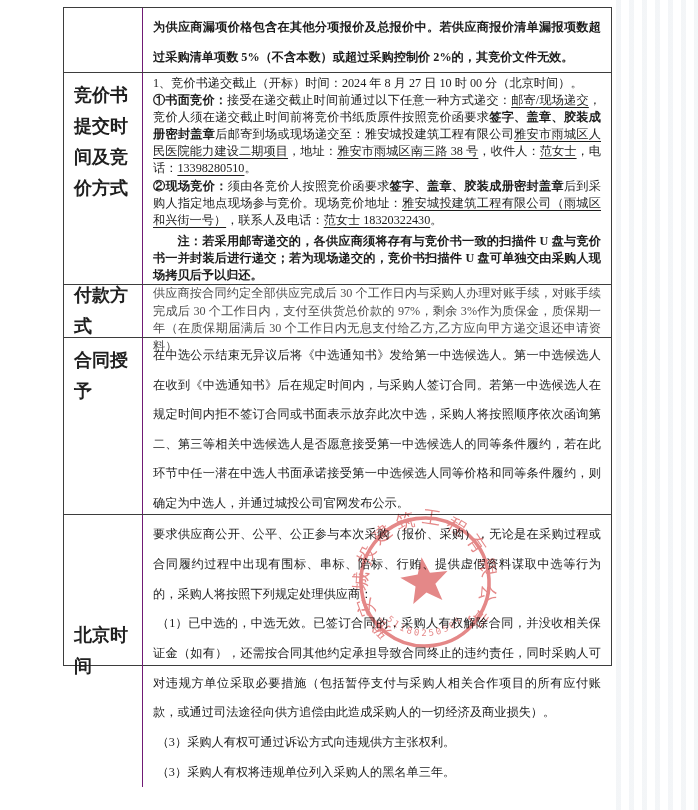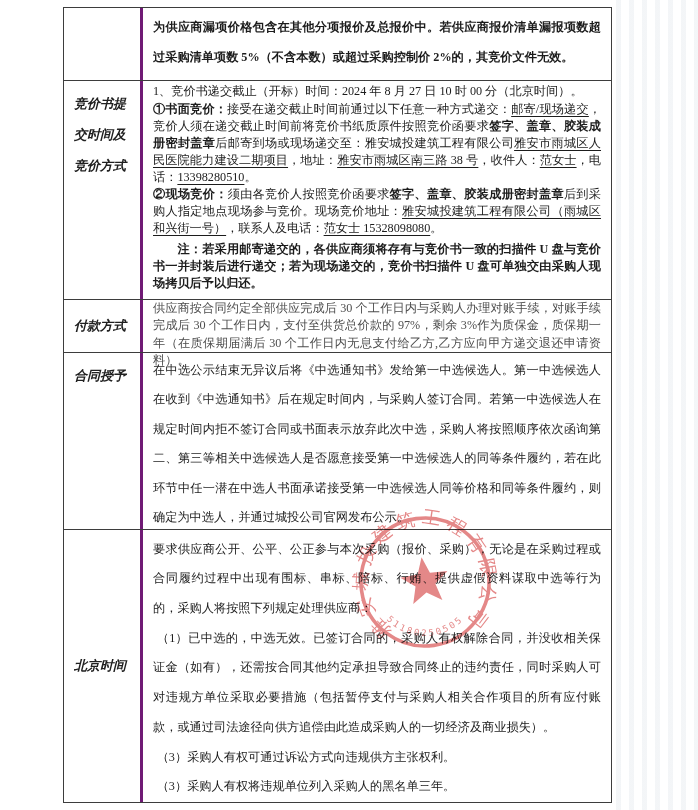--- a/index.html
+++ b/index.html
@@ -12,41 +12,40 @@
   .page{position:absolute;inset:0;}
   
   .streaks{
     position:absolute;top:0;left:616px;width:82px;height:810px;
     background:repeating-linear-gradient(90deg,
       rgba(198,208,218,0.20) 0px, rgba(198,208,218,0.20) 5px,
       rgba(255,255,255,0) 5px, rgba(255,255,255,0) 13px);
     pointer-events:none;
   }
   .doc-table{
-    position:absolute;left:63px;top:7px;width:549px;height:796px;
+    position:absolute;left:63px;top:7px;width:549px;height:659px;
     border:1px solid #3d3d3d;
     display:flex;flex-direction:column;
     box-sizing:border-box;
     background:#fff;
   }
   .row{display:flex;border-bottom:1px solid #3d3d3d;box-sizing:border-box;}
   .row:last-child{border-bottom:none;}
   .r1{height:75px;}
   .r2{height:223px;}
   .r3{height:53px;}
   .r4{height:177px;}
   .r5{flex:1;}
   .label{
-    width:79px;flex:0 0 79px;border-right:3px solid #701a75;box-sizing:border-box;
+    width:79px;flex:0 0 79px;border-right:1px solid #701a75;box-sizing:border-box;
     padding:0 2px 0 10px;
-    font-size:13px;font-weight:bold;line-height:31px;
+    font-size:18px;font-weight:bold;line-height:31px;
     word-break:break-all;
     display:flex;flex-direction:column;
     color:#202020;
-    font-style:italic;
   }
   .label-top{justify-content:flex-start;padding-top:7px;}
   .label-center{justify-content:center;}
   .content{
     flex:1;box-sizing:border-box;
     padding:0 10px;
     font-size:12.2px;
     word-break:break-all;
     text-align:justify;
   }
@@ -80,21 +79,21 @@
       <div class="content">
           <div class="para"><span class="b">为供应商漏项价格包含在其他分项报价及总报价中。若供应商报价清单漏报项数超过采购清单项数 5%（不含本数）或超过采购控制价 2%的，其竞价文件无效。</span></div>
         </div>
     </div>
 
     <div class="row r2">
       <div class="label label-top">竞价书提交时间及竞价方式</div>
       <div class="content">
           <div class="para"><span>1、竞价书递交截止（开标）时间：2024 年 8 月 27 日 10 时 00 分（北京时间）。</span></div>
           <div class="para"><span class="b">①书面竞价：</span><span>接受在递交截止时间前通过以下任意一种方式递交：</span><span class="u">邮寄/现场递交</span><span>，竞价人须在递交截止时间前将竞价书纸质原件按照竞价函要求</span><span class="b">签字、盖章、胶装成册密封盖章</span><span>后邮寄到场或现场递交至：雅安城投建筑工程有限公司</span><span class="u">雅安市雨城区人民医院能力建设二期项目</span><span>，地址：</span><span class="u">雅安市雨城区南三路 38 号</span><span>，收件人：</span><span class="u">范女士</span><span>，电话：</span><span class="u">13398280510</span><span>。</span></div>
-          <div class="para"><span class="b">②现场竞价：</span><span>须由各竞价人按照竞价函要求</span><span class="b">签字、盖章、胶装成册密封盖章</span><span>后到采购人指定地点现场参与竞价。现场竞价地址：</span><span class="u">雅安城投建筑工程有限公司（雨城区和兴街一号）</span><span>，联系人及电话：</span><span class="u">范女士 15328098080</span><span>。</span></div>
+          <div class="para"><span class="b">②现场竞价：</span><span>须由各竞价人按照竞价函要求</span><span class="b">签字、盖章、胶装成册密封盖章</span><span>后到采购人指定地点现场参与竞价。现场竞价地址：</span><span class="u">雅安城投建筑工程有限公司（雨城区和兴街一号）</span><span>，联系人及电话：</span><span class="u">范女士 18320322430</span><span>。</span></div>
           <div class="para" style="text-indent: 2em; margin-top: 4px;"><span class="b">注：若采用邮寄递交的，各供应商须将存有与竞价书一致的扫描件 U 盘与竞价书一并封装后进行递交；若为现场递交的，竞价书扫描件 U 盘可单独交由采购人现场拷贝后予以归还。</span></div>
         </div>
     </div>
 
     <div class="row r3">
       <div class="label label-center">付款方式</div>
       <div class="content">
           <div class="para"><span>供应商按合同约定全部供应完成后 30 个工作日内与采购人办理对账手续，对账手续完成后 30 个工作日内，支付至供货总价款的 97%，剩余 3%作为质保金，质保期一年（在质保期届满后 30 个工作日内无息支付给乙方,乙方应向甲方递交退还申请资料）。</span></div>
         </div>
     </div>

